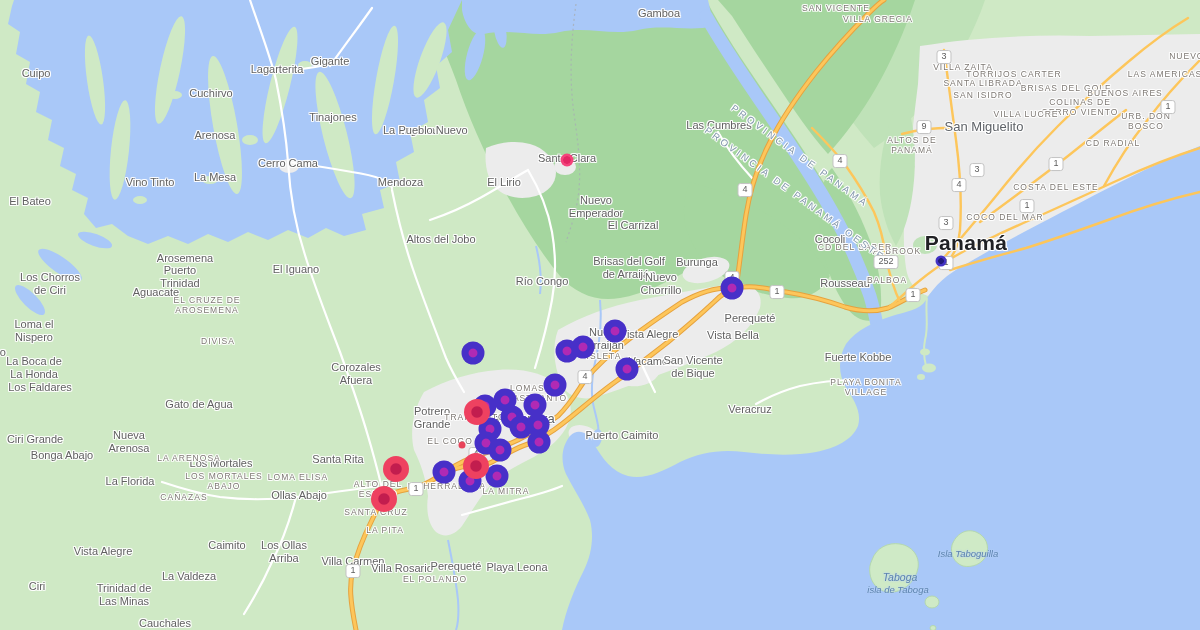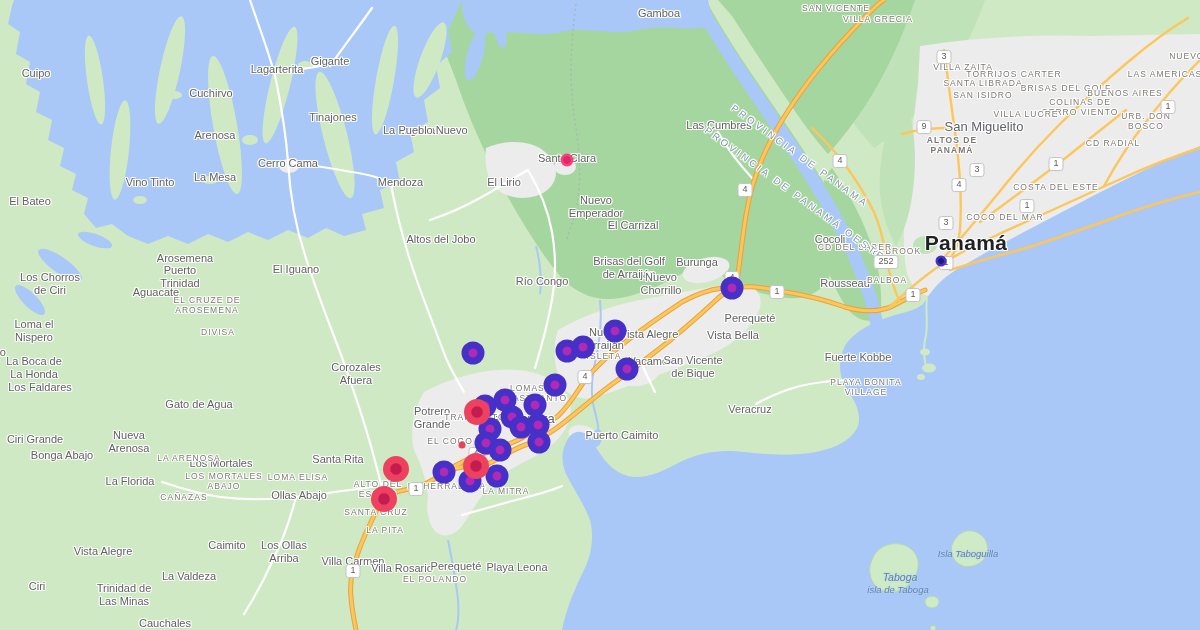--- a/index.html
+++ b/index.html
@@ -242,40 +242,40 @@
       <div class="lbl hamlet" style="left: 385px; top: 530px;">La Pita</div>
       <div class="lbl hamlet" style="left: 447px; top: 486px;">La Herradura</div>
       <div class="lbl hamlet" style="left: 506px; top: 491px;">La Mitra</div>
       <div class="lbl hamlet" style="left: 450px; top: 441px;">El Cogo</div>
       <div class="lbl hamlet" style="left: 475px; top: 417px;">Trapichito</div>
       <div class="lbl hamlet" style="left: 536px; top: 393px;">Lomas de
 Mastranto</div>
       <div class="lbl hamlet" style="left: 604px; top: 356px;">Isleta</div>
       <div class="lbl hamlet" style="left: 207px; top: 305px;">El Cruze de
 Arosemena</div>
-      <div class="lbl hamlet" style="left: 218px; top: 332px;">Divisa</div>
+      <div class="lbl hamlet" style="left: 218px; top: 341px;">Divisa</div>
       <div class="lbl hamlet" style="left: 435px; top: 579px;">El Polando</div>
       <div class="lbl hamlet" style="left: 377px; top: 638px; margin-left: 8px;">El Palmar</div>
       <div class="lbl hamlet" style="left: 836px; top: 8px;">San Vicente</div>
       <div class="lbl hamlet" style="left: 878px; top: 19px;">Villa Grecia</div>
       <div class="lbl hamlet" style="left: 963px; top: 67px;">Villa Zaita</div>
       <div class="lbl hamlet" style="left: 1014px; top: 74px;">Torrijos Carter</div>
       <div class="lbl hamlet" style="left: 983px; top: 83px;">Santa Librada</div>
       <div class="lbl hamlet" style="left: 983px; top: 95px;">San Isidro</div>
       <div class="lbl hamlet" style="left: 1066px; top: 88px;">Brisas del Golf</div>
       <div class="lbl hamlet" style="left: 1080px; top: 107px;">Colinas de
 Cerro Viento</div>
       <div class="lbl hamlet" style="left: 1026px; top: 114px;">Villa Lucre</div>
       <div class="lbl hamlet" style="left: 1125px; top: 93px;">Buenos Aires</div>
       <div class="lbl hamlet" style="left: 1165px; top: 74px;">Las Americas</div>
       <div class="lbl hamlet" style="left: 1205px; top: 56px;">Nuevo Belén</div>
       <div class="lbl hamlet" style="left: 1146px; top: 121px;">Urb. Don
 Bosco</div>
       <div class="lbl hamlet" style="left: 1113px; top: 143px;">CD Radial</div>
-      <div class="lbl hamlet" style="left: 952px; top: 145px; font-weight: bold;">Altos de
+      <div class="lbl hamlet" style="left: 912px; top: 145px;">Altos de
 Panamá</div>
       <div class="lbl hamlet" style="left: 1056px; top: 187px;">Costa del Este</div>
       <div class="lbl hamlet" style="left: 1005px; top: 217px;">Coco del Mar</div>
       <div class="lbl hamlet" style="left: 897px; top: 251px;">Albrook</div>
       <div class="lbl hamlet" style="left: 887px; top: 280px;">Balboa</div>
       <div class="lbl hamlet" style="left: 855px; top: 210px; margin-top: 37px;">CD del Saber</div>
       <div class="lbl hamlet" style="left: 866px; top: 387px;">Playa Bonita
 Village</div>
       <div class="lbl province" style="left: 800px; top: 156px; transform: translate(-50%, -50%) rotate(36deg);">Provincia de Panamá</div>
       <div class="lbl province" style="left: 795px; top: 194px; transform: translate(-50%, -50%) rotate(36deg);">Provincia de Panamá Oeste</div>

